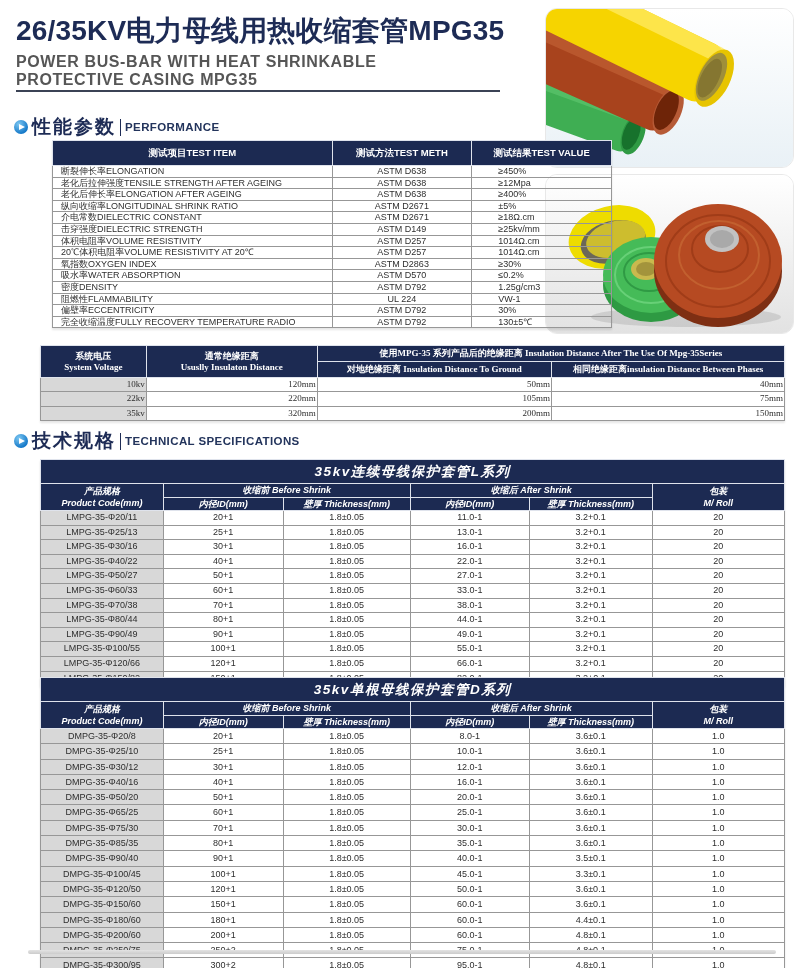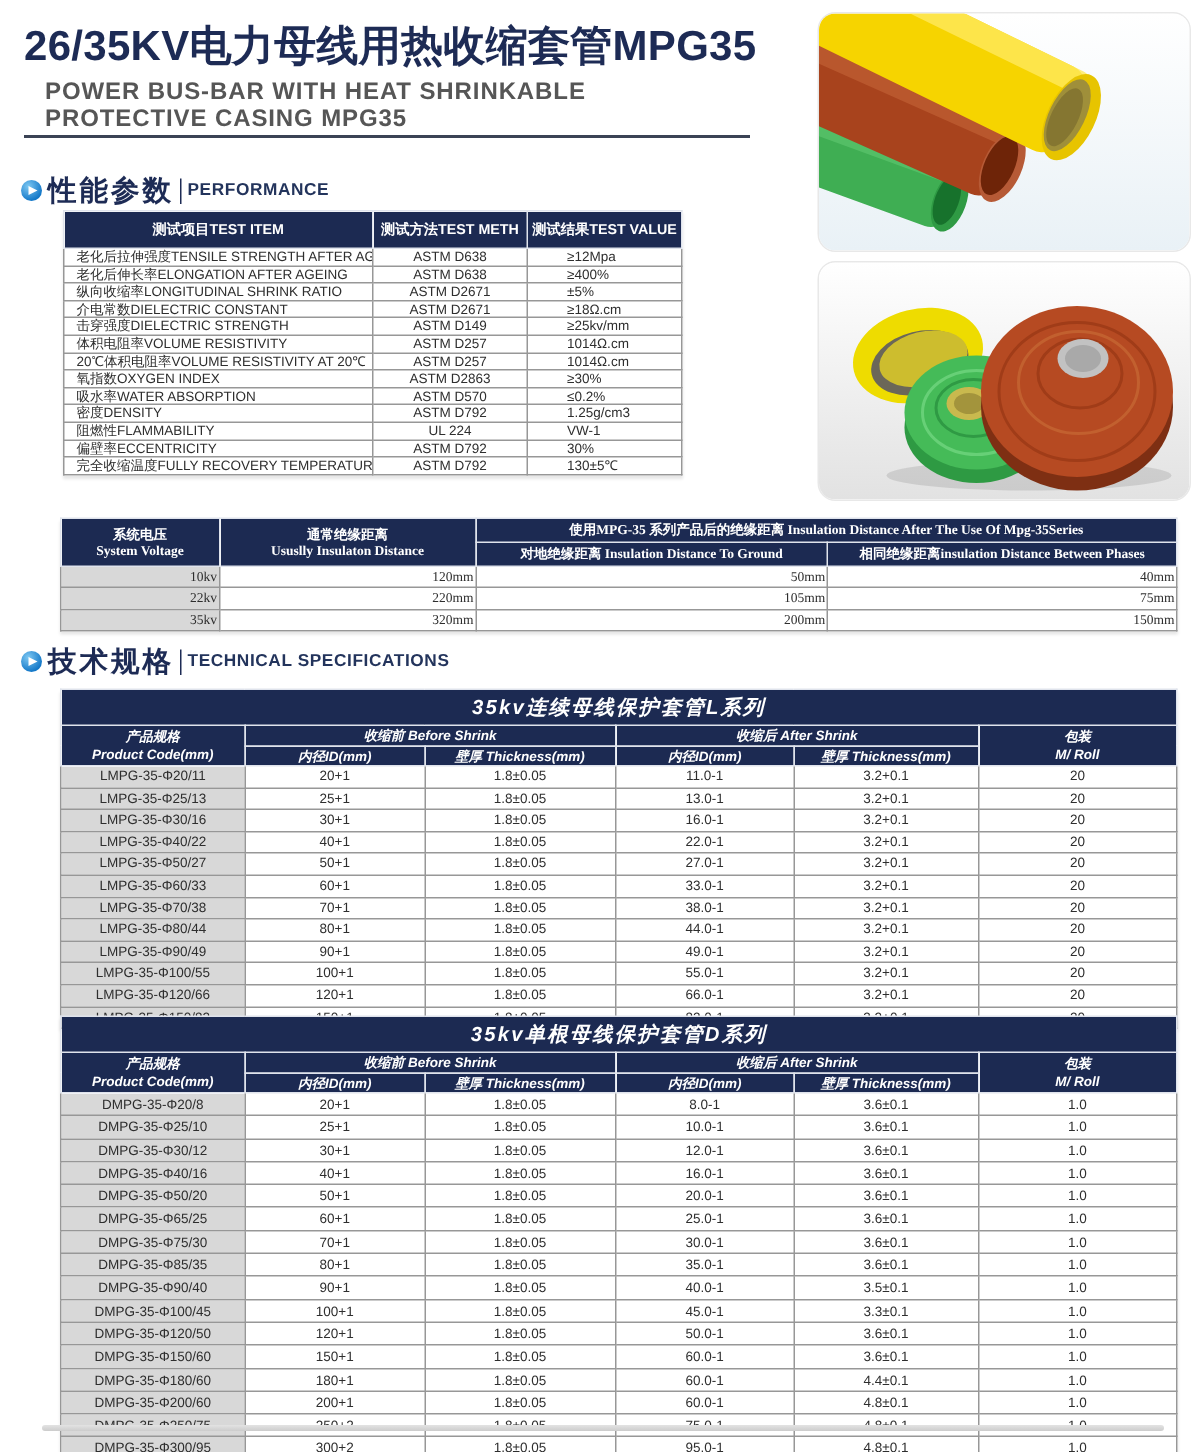--- a/index.html
+++ b/index.html
@@ -9,21 +9,21 @@
   }
   .abs { position:absolute; }
 
   
   .page-title {
     left:16px; top:12px; font-size:28px; font-weight:bold;
     color:#1d2b55; letter-spacing:0.2px; white-space:nowrap;
   }
   .page-subtitle {
     left:16px; top:53px; font-size:16px; font-weight:bold;
-    color:#565656; line-height:18px; letter-spacing:0.6px;margin-left:14px;
+    color:#565656; line-height:18px; letter-spacing:0.6px;
   }
   .title-rule { left:16px; top:90px; width:484px; height:2px; background:#3b4355; }
 
   
   .pimg {
     width:247px; height:158px; border-radius:12px; overflow:hidden;
     border:1px solid #e8e8e8; background:#fff;
   }
   #img1 { left:545px; top:8px; }
   #img2 { left:545px; top:174px; }
@@ -47,21 +47,21 @@
   .sec-div { width:1px; height:17px; background:#1d2b55; }
   .sec-en { font-size:11.5px; font-weight:bold; color:#23345c; letter-spacing:0.4px; }
 
   
   table { border-collapse:collapse; table-layout:fixed; }
   th, td { overflow:hidden; white-space:nowrap; }
   th { background:#1c2a52; color:#ffffff; font-weight:bold; border:1px solid #dfe3ec; }
   td { border:1px solid #979797; color:#2e2e2e; }
 
   
-  .perf { left:42px; top:140px; width:413px; font-size:9px; box-shadow:0 2px 2px rgba(0,0,0,0.10); }
+  .perf { left:52px; top:140px; width:560px; font-size:9px; box-shadow:0 2px 2px rgba(0,0,0,0.10); }
   .perf th { height:22px; font-size:9.5px; }
   .perf td { height:10.6px; line-height:10.6px; padding:0 0 0 8px; text-align:left; }
   .perf td:nth-child(2) { text-align:center; padding:0; }
   .perf td:nth-child(3) { padding-left:26px; }
 
   
   .volt { left:40px; top:345px; width:745px; font-size:9px; box-shadow:0 2px 2px rgba(0,0,0,0.10);font-family:Liberation Serif, serif; }
   .volt th { font-size:9px; padding:1px 0; height:12px; }
   .volt th .two-line { display:block; line-height:11px; }
   .volt td { height:11.4px; line-height:11.4px; text-align:right; }
@@ -182,20 +182,25 @@
       <col style="width:25%">
     </colgroup>
   <thead>
     <tr>
       <th>测试项目TEST ITEM</th>
       <th>测试方法TEST METH</th>
       <th>测试结果TEST VALUE</th>
     </tr>
   </thead>
   <tbody>
+      <tr>
+        <td>断裂伸长率ELONGATION</td>
+        <td>ASTM D638</td>
+        <td>≥450%</td>
+      </tr>
       <tr>
         <td>老化后拉伸强度TENSILE STRENGTH AFTER AGEING</td>
         <td>ASTM D638</td>
         <td>≥12Mpa</td>
       </tr>
       <tr>
         <td>老化后伸长率ELONGATION AFTER AGEING</td>
         <td>ASTM D638</td>
         <td>≥400%</td>
       </tr>

